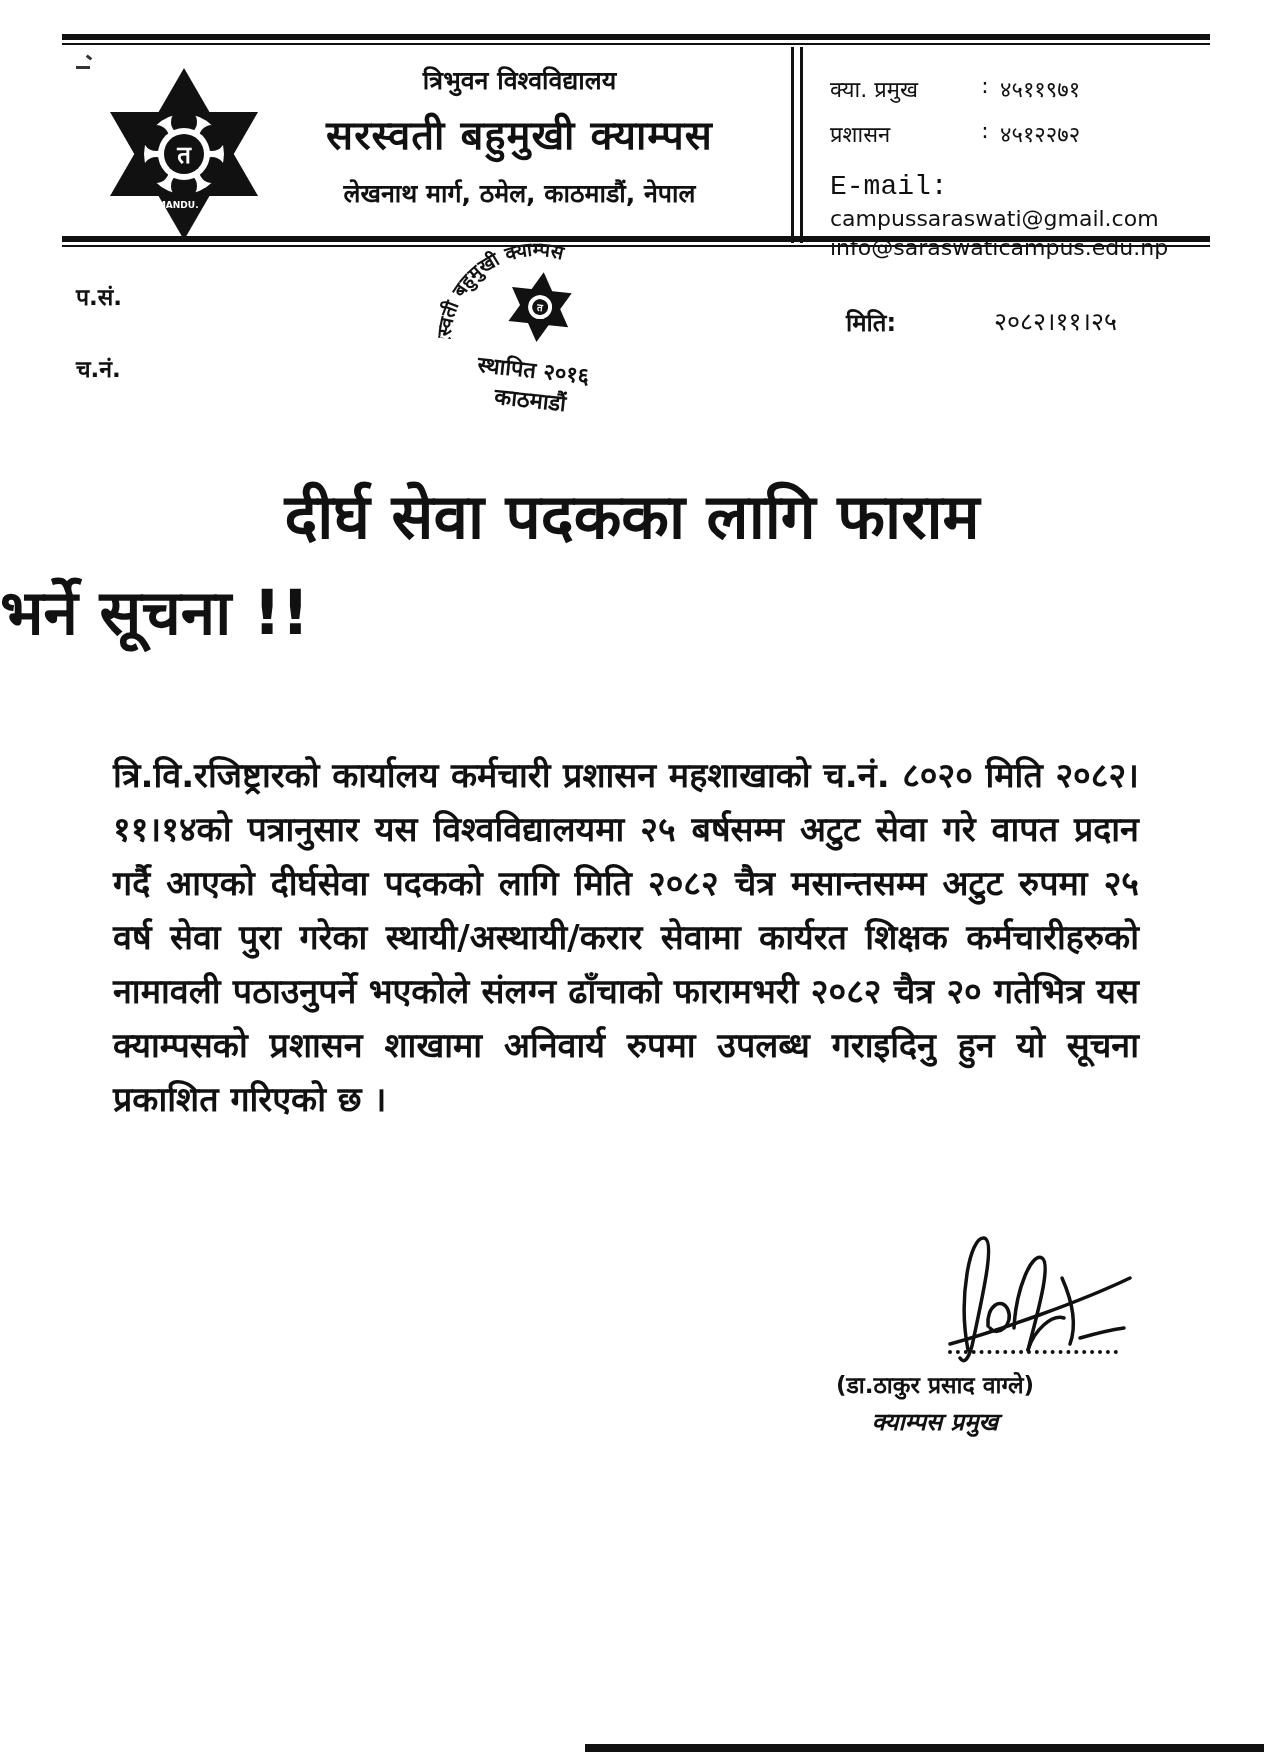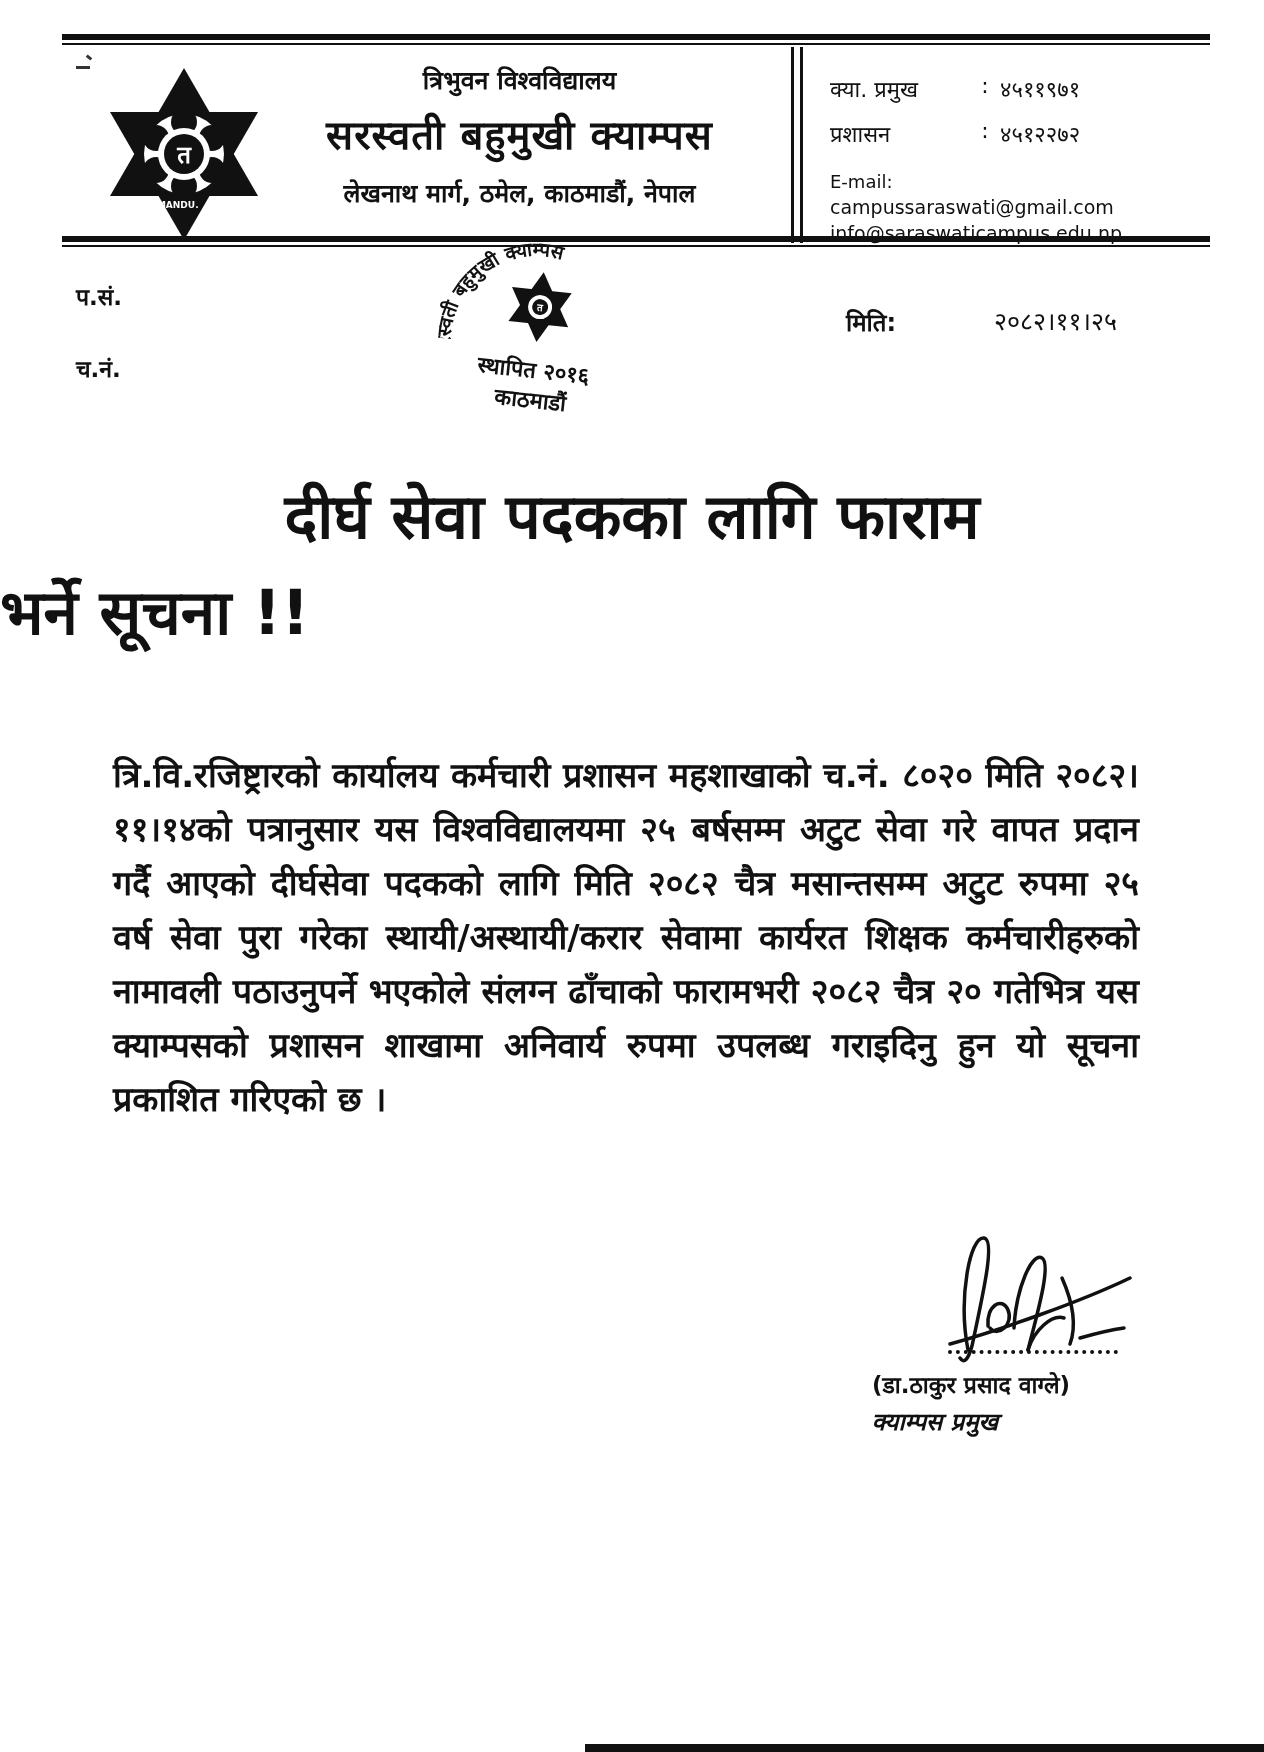--- a/index.html
+++ b/index.html
@@ -22,22 +22,22 @@
   .lh-center { position:absolute; left:252px; top:62px; width:535px; text-align:center; }
   .lh-univ   { font-size:25px; font-weight:700; }
   .lh-campus { font-size:40px; font-weight:800; margin-top:10px; letter-spacing:1px; }
   .lh-addr   { font-size:25px; font-weight:700; margin-top:14px; }
 
   
   .lh-right { position:absolute; left:830px; top:58px; width:380px; }
   .phone-row { display:flex; font-size:22px; font-weight:400; margin-bottom:8px;margin-top:15px; }
   .phone-label { width:140px; }
   .phone-sep { width:30px; text-align:center; }
-  .email-label { font-size:18px; margin-top:23px; }
-  .email-line  { font-size:19px; margin-top:4px; }
+  .email-label { font-size:28px; margin-top:23px;font-family:Liberation Mono, monospace; }
+  .email-line  { font-size:22px; margin-top:4px; }
 
   
   .refnum { position:absolute; left:76px; font-size:23px; font-weight:700; }
   .dateline-label { position:absolute; left:846px; top:305px; font-size:24px; font-weight:700; }
   .dateline-value { position:absolute; left:994px; top:303px; font-size:25px; }
 
   
   .stamp { position:absolute; left:438px; top:240px; width:200px; text-align:center; transform:rotate(6deg); }
   .stamp-est  { font-size:22px; font-weight:700; margin-top:2px; }
   .stamp-city { font-size:22px; font-weight:700; }
@@ -52,21 +52,21 @@
   .body-text {
     position:absolute; left:113px; top:748px; width:1026px;
     font-size:34px; font-weight:600; line-height:54px;
     text-align:justify;
   }
 
   
   .sig-svg    { position:absolute; left:930px; top:1218px; }
   .sig-dots   { position:absolute; left:948px; top:1336px; width:170px;
                 border-bottom:4px dotted #111; height:18px; }
-  .sig-name   { position:absolute; left:800px; top:1368px; width:270px; text-align:right;
+  .sig-name   { position:absolute; left:800px; top:1368px; width:270px; text-align:center;
                 font-size:23px; font-weight:600; }
   .sig-role   { position:absolute; left:800px; top:1404px; width:270px; text-align:center;
                 font-size:24px; font-weight:700;font-style:italic; }
 
   
   .artifact-dash { position:absolute; background:#333; }
   .bottom-band { position:absolute; left:585px; top:1744px; width:679px; height:8px; background:#111; }
 </style>
 </head>
 <body>

